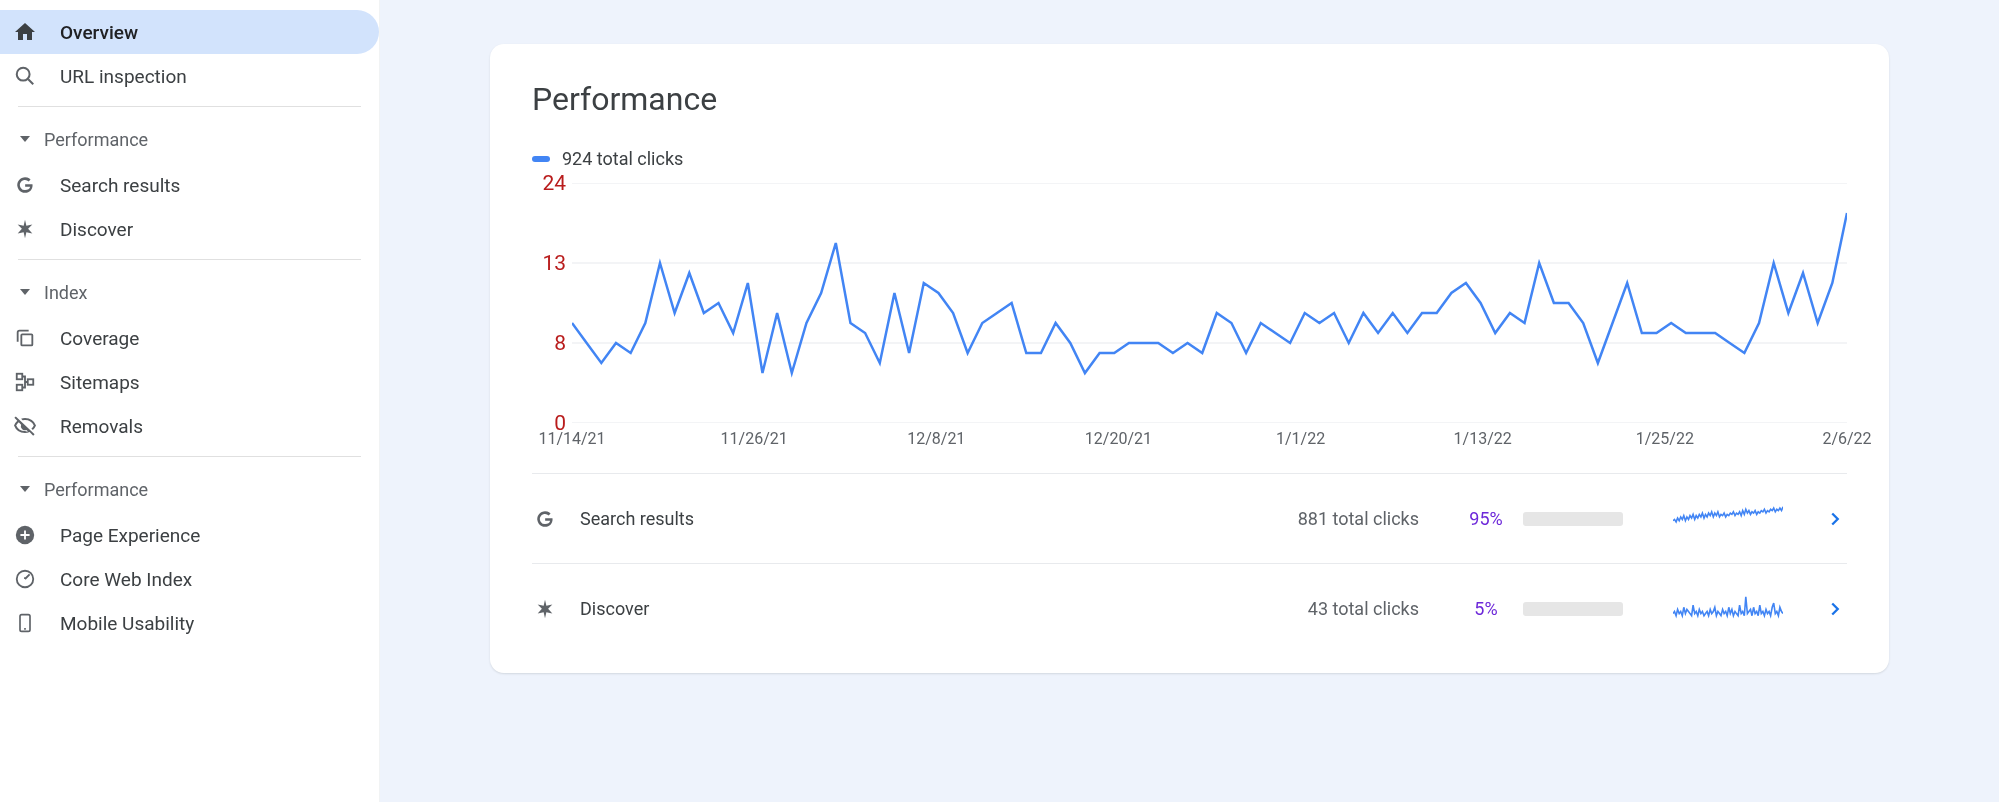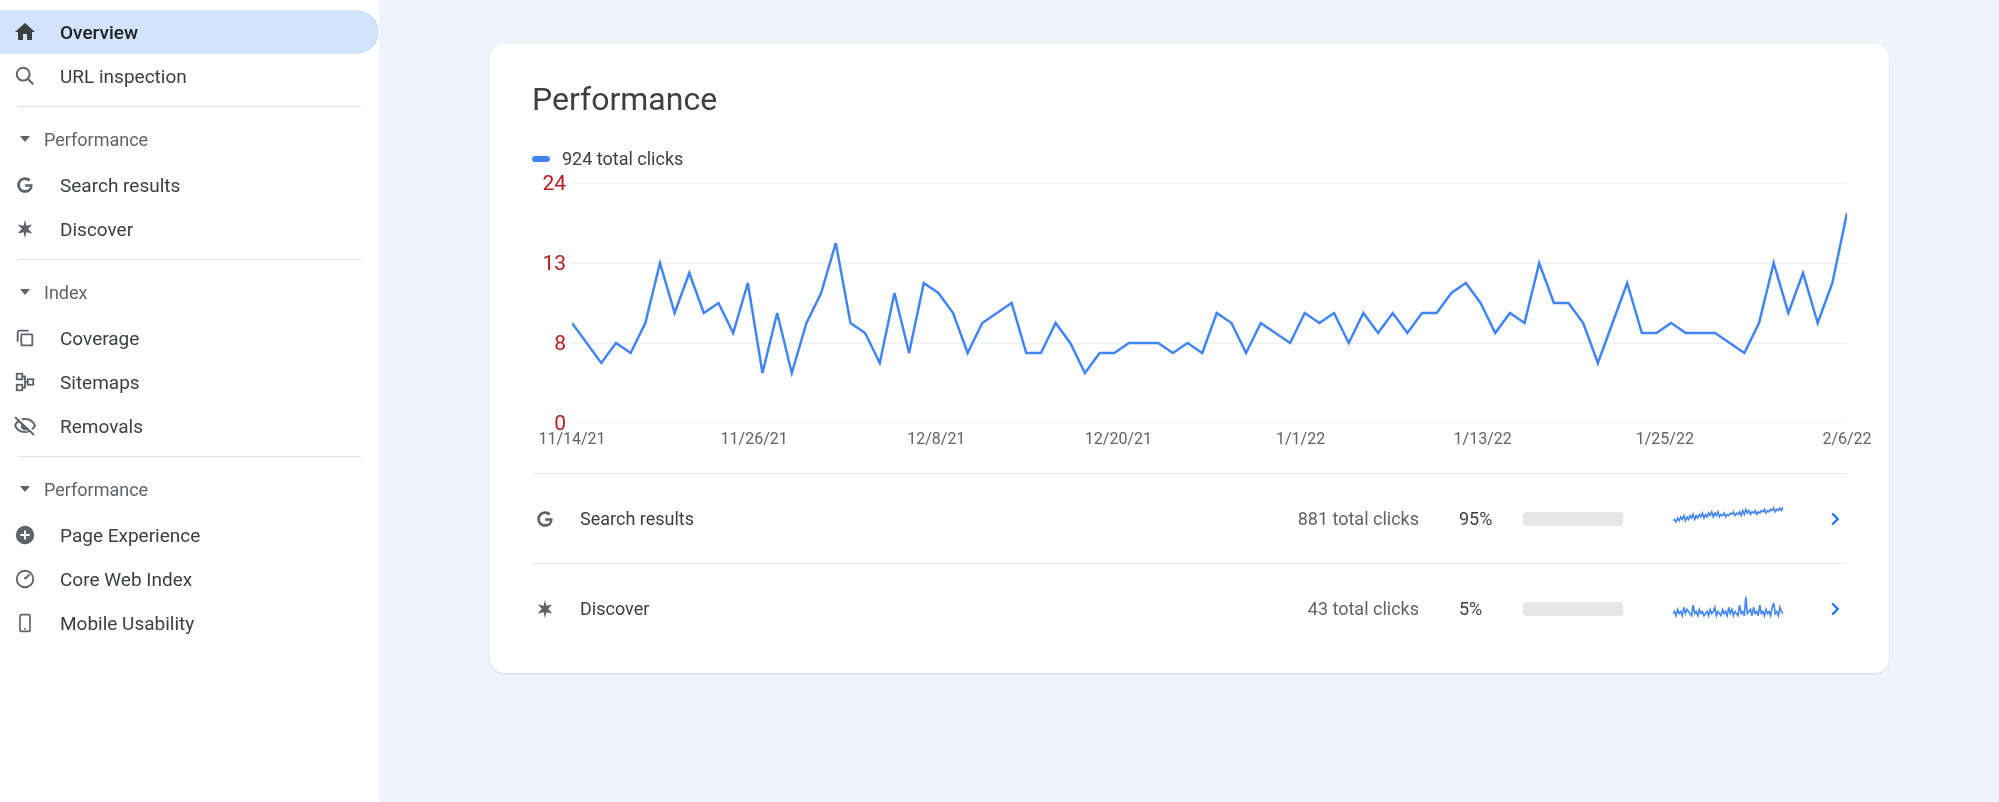--- a/index.html
+++ b/index.html
@@ -95,21 +95,21 @@
     height:90px;
     border-top:1px solid #e8eaed;
     cursor:pointer;
     font-size:18px;
     color:#3c4043;
   }
   .row-ico { width:26px; height:26px; margin-right:22px; color:#5f6368; display:flex; align-items:center; justify-content:center;}
   .row-label { flex:0 0 auto; }
   .row-spacer { flex:1; }
   .row-clicks { color:#5f6368; margin-right:40px; }
-  .row-pct { color:#404040; width:54px; text-align:left; margin-right:10px; }
+  .row-pct { color:#6d28d9; width:54px; text-align:center; margin-right:10px; }
   .row-bar { width:100px; height:14px; background:#e6e6e6; border-radius:3px; overflow:hidden; margin-right:50px; }
   .row-bar-fill { height:100%; background:#4285f4; }
   .row-spark { width:110px; height:28px; margin-right:40px; }
   .row-arrow { color:#1a73e8; width:24px; display:flex; align-items:center; justify-content:center; }
 
   svg { display:block; }
 </style>
 </head>
 <body>
 

